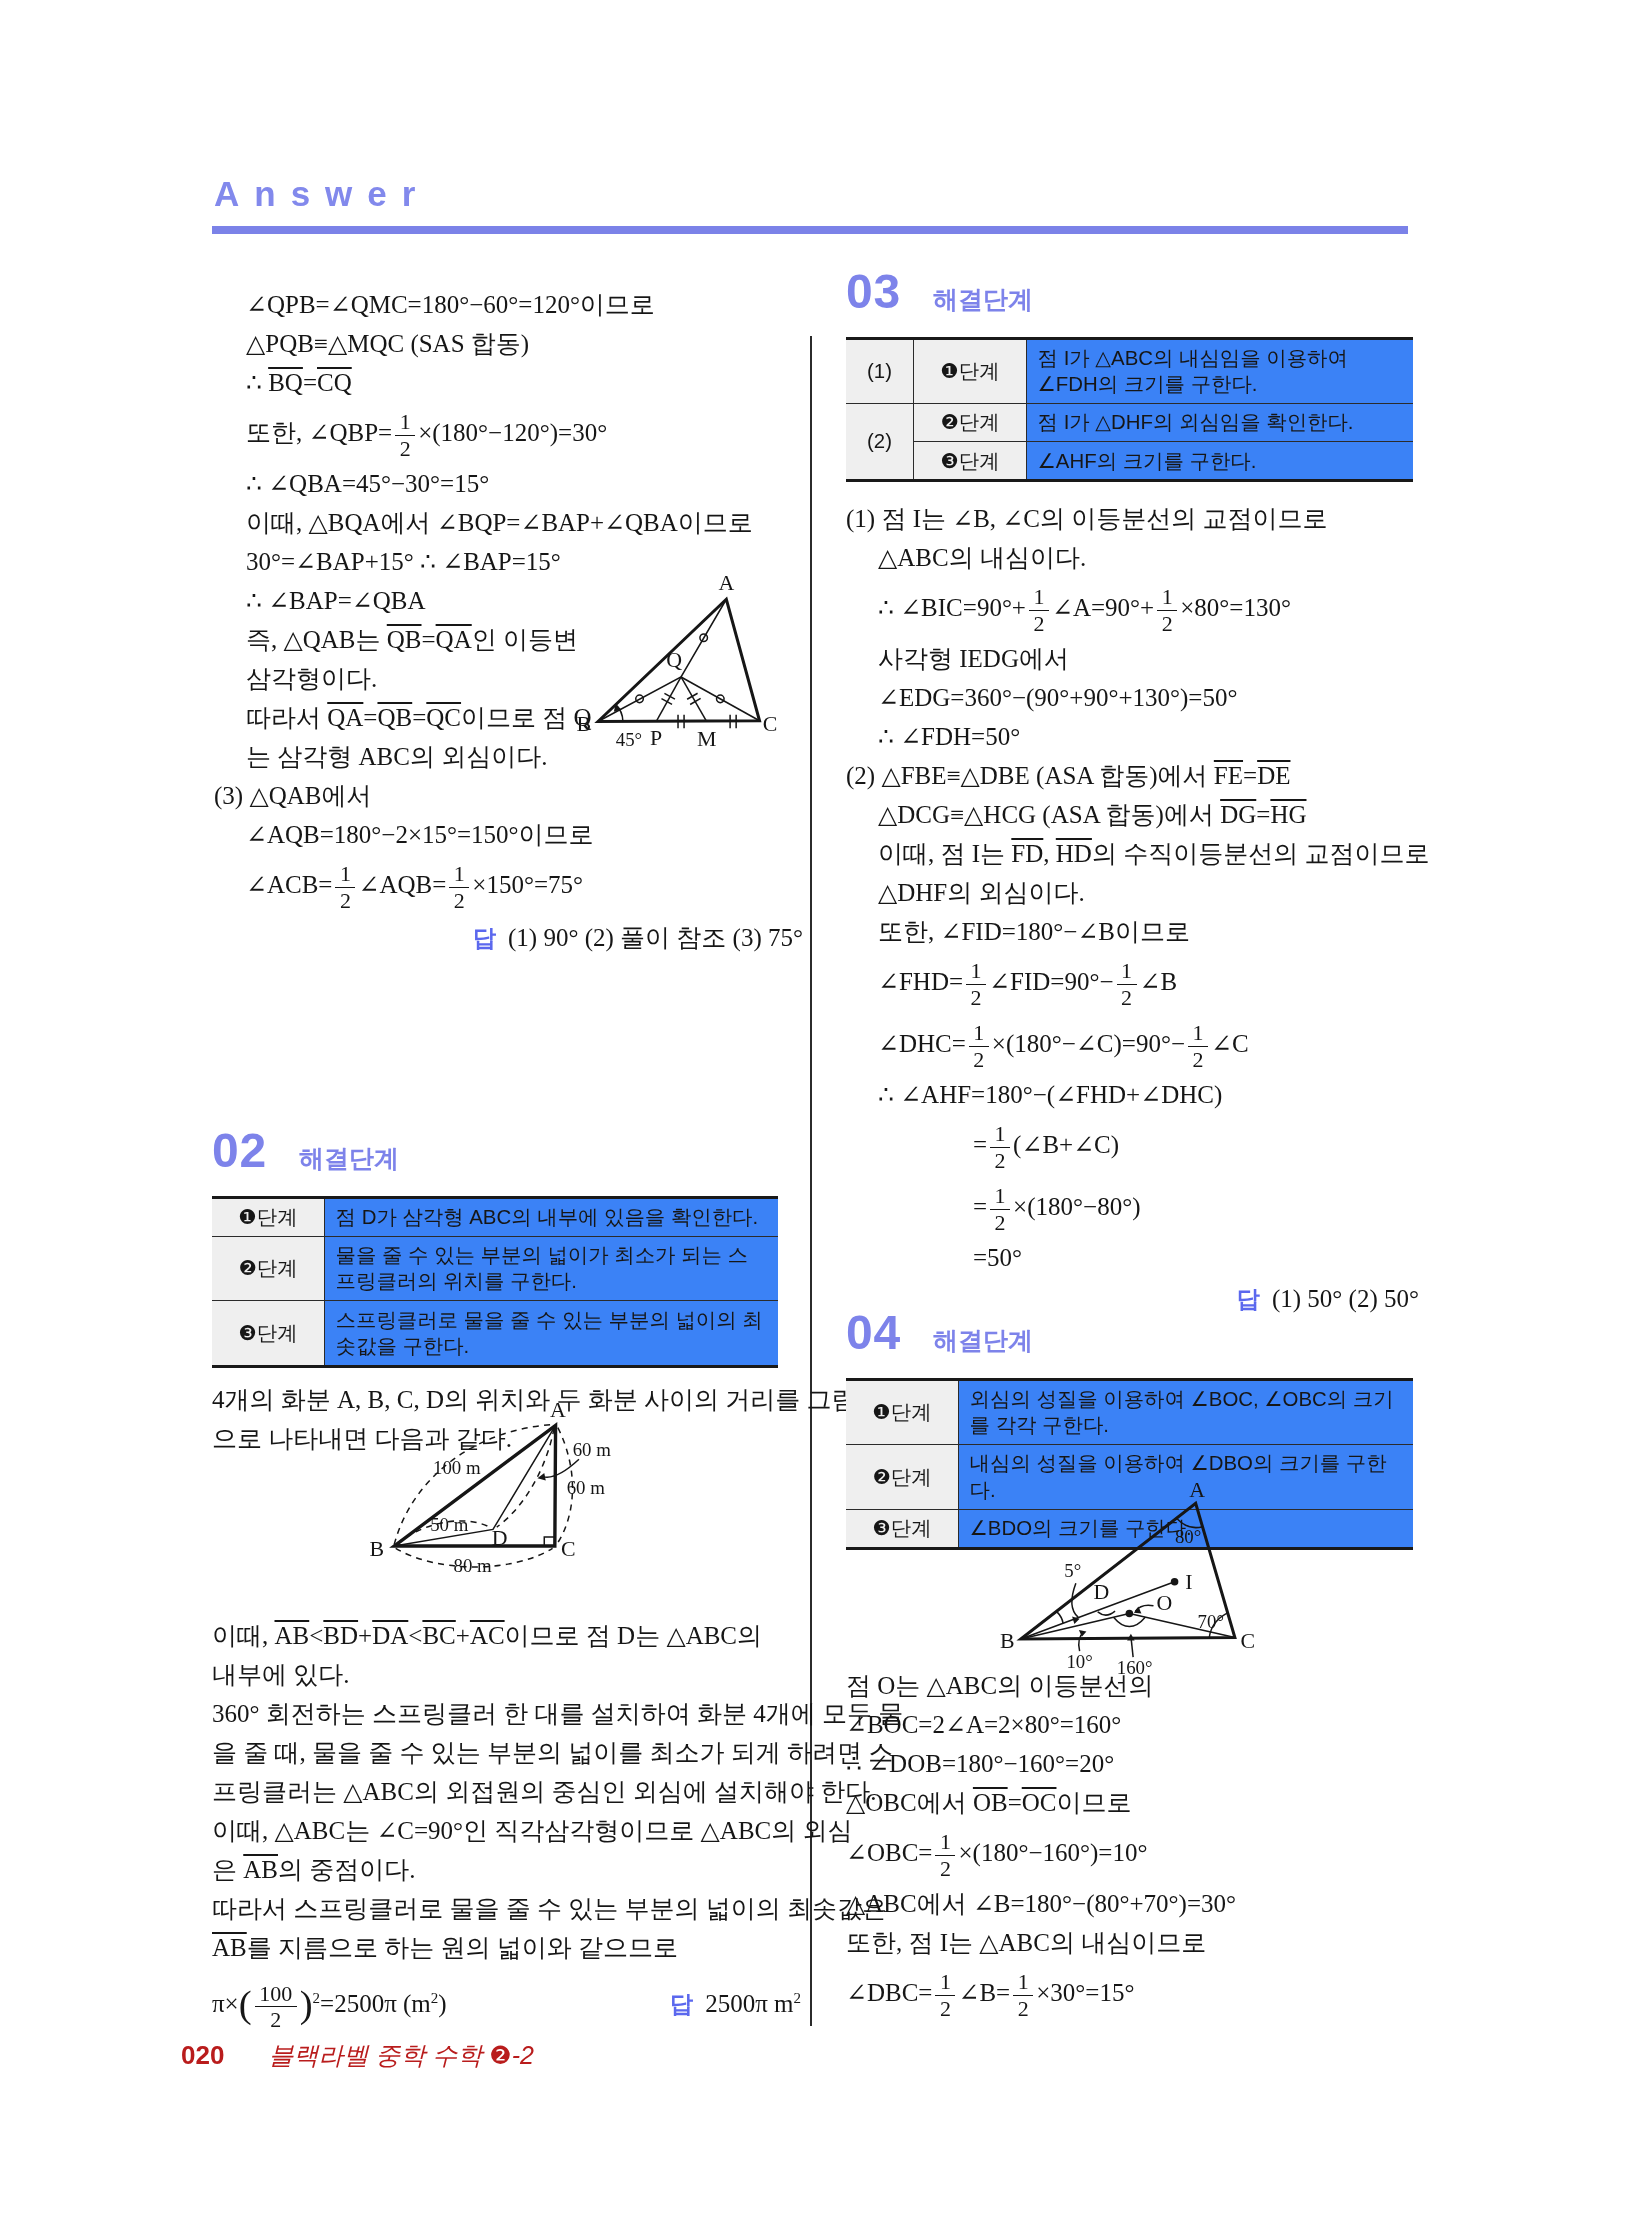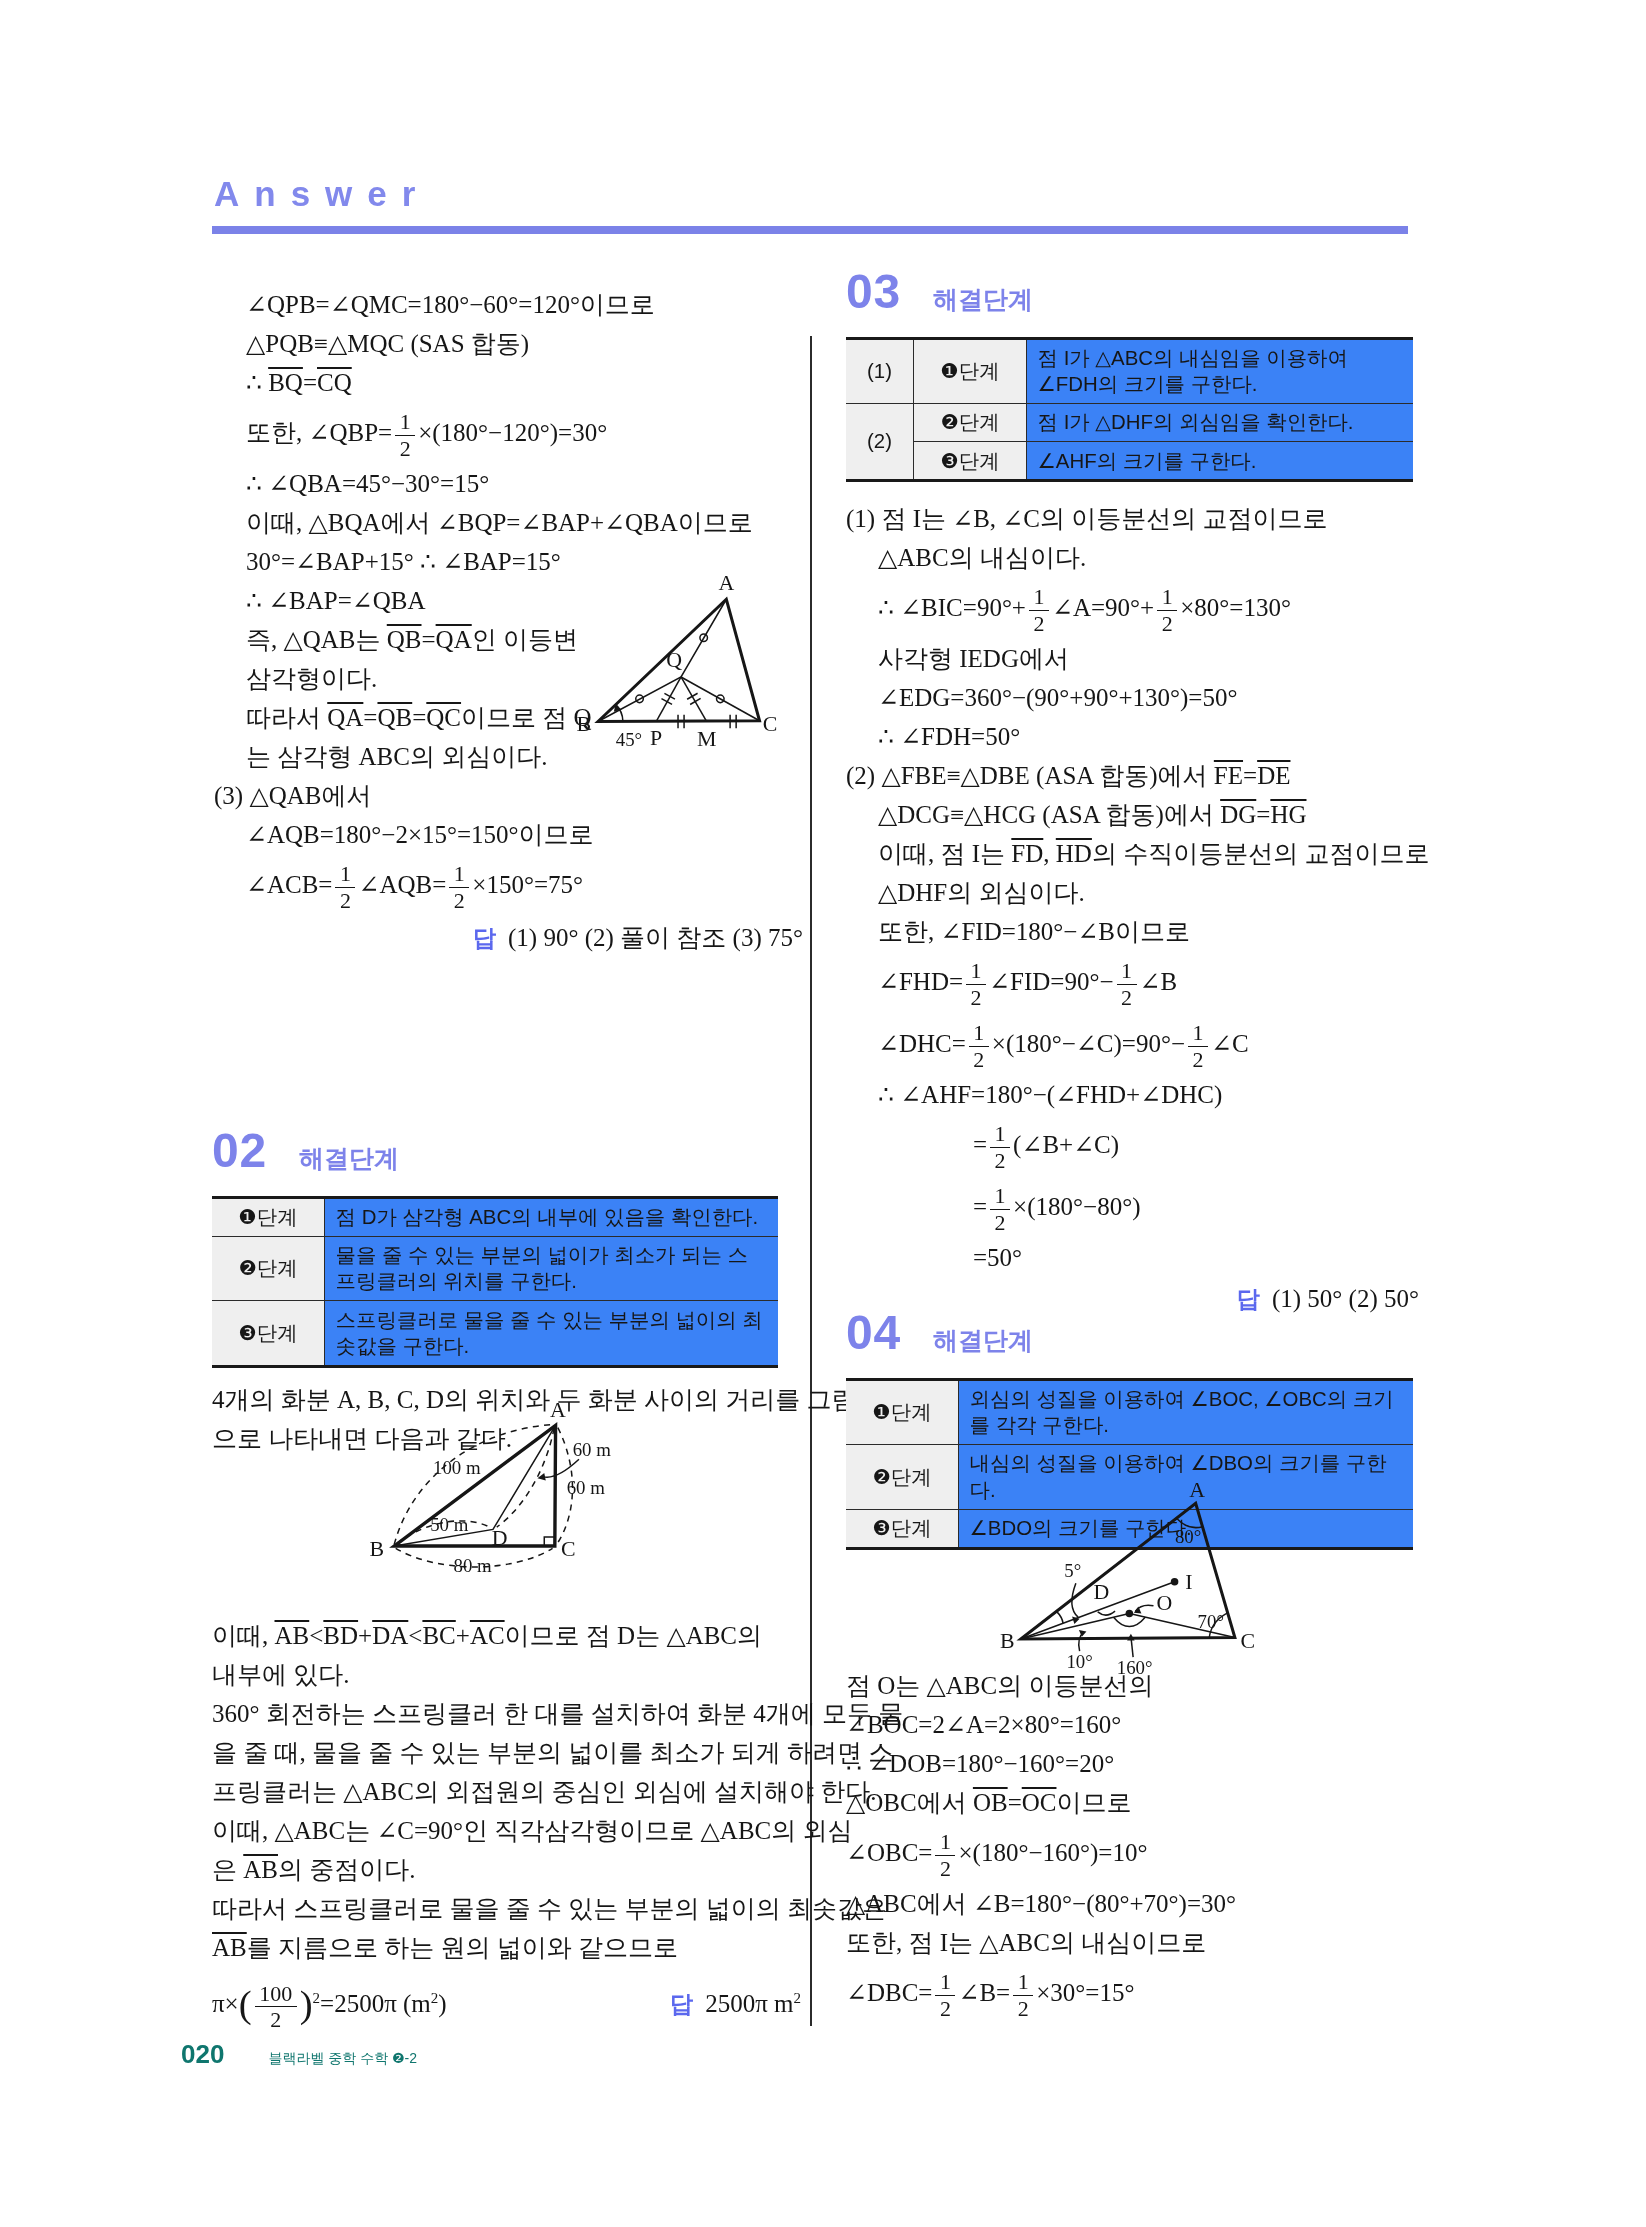--- a/index.html
+++ b/index.html
@@ -34,23 +34,23 @@
   .tc{padding:5.3px 10.6px;display:flex;align-items:center;line-height:1.3;}
   .tkey{background:#efefef;justify-content:center;border-right:1.5px solid #2b2b2b;white-space:nowrap;}
   .tdesc{background:#3b82f6;}
   .bt{border-top:1.5px solid #2b2b2b;}
   .fig{position:absolute;}
   .fig svg{overflow:visible;}
   .flab{font-family:"Liberation Serif","DejaVu Serif",serif;font-size:29px;fill:#161616;}
   .flab.small{font-size:25px;}
   .formrow{display:flex;justify-content:space-between;align-items:center;}
   .footer{position:absolute;left:181px;top:2039px;display:flex;align-items:baseline;gap:44px;
-          font-family:"Liberation Sans","DejaVu Sans",sans-serif;color:#0f766e;}
+          font-family:"Liberation Sans","DejaVu Sans",sans-serif;color:#b91c1c;}
   .fpage{font-size:26px;font-weight:700;}
-  .ftitle{font-size:14px;}
+  .ftitle{font-size:25px;font-style:italic;}
 </style>
 </head>
 <body>
 
 <div class="page">
 
   <div class="brand">Answer</div>
   <div class="hrule"></div>
   <div class="vdiv"></div>
 

